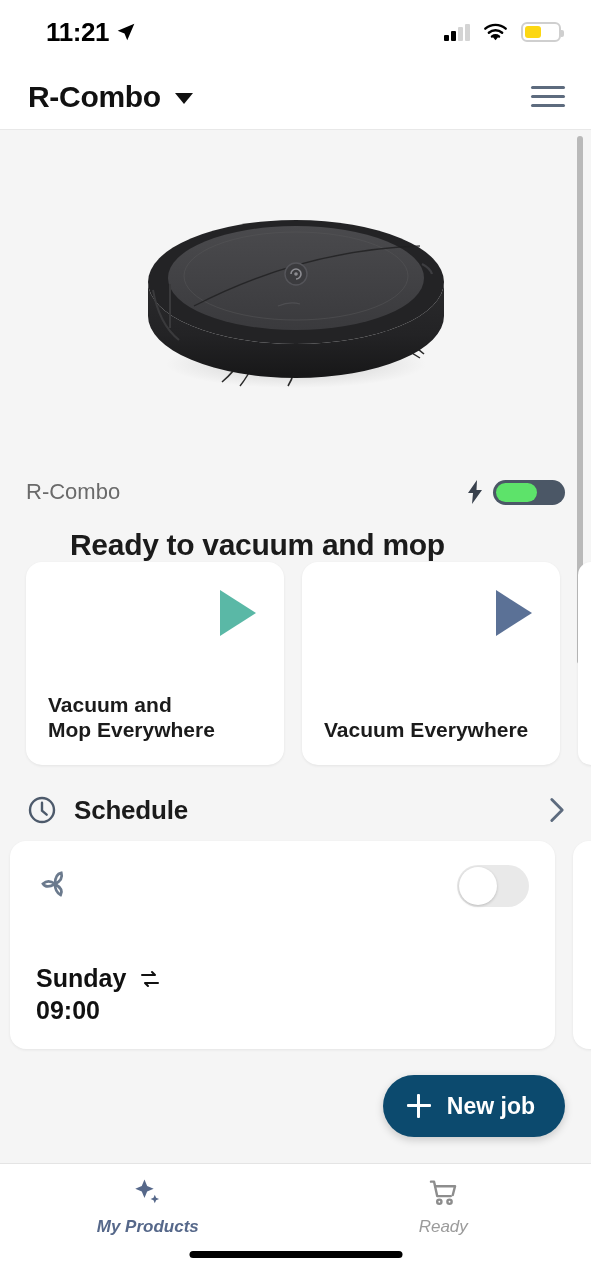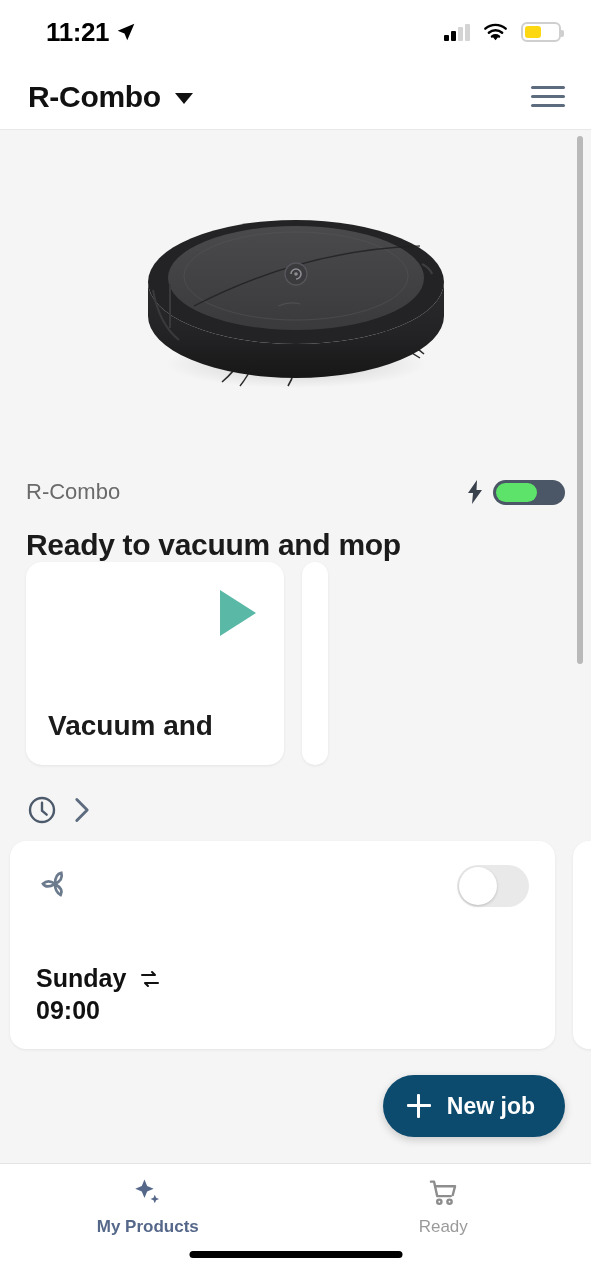--- a/index.html
+++ b/index.html
@@ -79,20 +79,21 @@
   .batt-group{ display:flex; align-items:center; gap:9px; }
   .bolt{ width:18px; height:24px; }
   .batt-pill{
     width:72px; height:25px; background:#4b5766; border-radius:13px;
     padding:3px; display:flex; align-items:center;
   }
   .batt-pill-fill{ height:100%; background:#5de36a; border-radius:10px; }
   .status-line{
     padding:14px 26px 0; font-size:30px; font-weight:600; color:#1b1b1b;
     letter-spacing:-0.3px;
+    margin-left:44px;
   }
 
   
   .section-head{
     display:flex; align-items:center; padding:0 26px; height:62px; margin-top:14px;
     cursor:pointer;
   }
   .sec-icon{ width:32px; height:32px; margin-right:16px; flex:none; }
   .sec-title{ font-size:26px; font-weight:700; color:#1b1b1b; flex:1; letter-spacing:-0.2px;}
   .chev{ width:16px; height:26px; flex:none; }
@@ -104,21 +105,21 @@
     flex:none; position:relative; padding:22px;
     box-shadow:0 1px 3px rgba(0,0,0,0.07);
     display:flex; flex-direction:column; justify-content:flex-end;
     cursor:pointer;
   }
   .fav-card.partial{ width:26px; padding:0; }
   .play-tri{
     position:absolute; top:28px; right:28px;
     width:0;height:0;border-top:23px solid transparent;border-bottom:23px solid transparent;
   }
-  .fav-label{ font-size:28px; font-weight:700; color:#1b1b1b; line-height:1.22; }
+  .fav-label{ font-size:21px; font-weight:700; color:#1b1b1b; line-height:1.22; }
 
   
   .sched-rail{ display:flex; gap:18px; padding:0 0 0 10px; }
   .sched-card{
     width:545px; height:208px; background:#fff; border-radius:16px;
     flex:none; position:relative; padding:24px 26px;
     box-shadow:0 1px 3px rgba(0,0,0,0.07);
     display:flex; flex-direction:column; justify-content:space-between;
     cursor:pointer;
   }
@@ -156,21 +157,21 @@
   
   .tabbar{
     position:absolute; left:0; right:0; bottom:0; height:117px;
     background:#fff; border-top:1px solid #e4e4e4;
     display:flex; align-items:flex-start; padding-top:12px;
   }
   .tab{ flex:1; display:flex; flex-direction:column; align-items:center; gap:7px; cursor:pointer; }
   .tab-icon{ width:36px; height:34px; }
   .tab-label{ font-size:17px; }
   .tab.active .tab-label{ color:#56688a; font-weight:600; }
-  .tab .tab-label{ color:#9b9b9b; }
+  .tab .tab-label{ color:#9b9b9b;font-style:italic; }
   .home-indicator{
     position:absolute; left:50%; transform:translateX(-50%); bottom:22px;
     width:213px; height:7px; background:#000; border-radius:4px;
   }
 </style>
 </head>
 <body>
 
 <div class="statusbar">
   <div class="sb-left">
@@ -280,30 +281,38 @@
   </div>
 
   <div class="status-line">Ready to vacuum and mop</div>
 
 
   <div class="fav-rail">
     <div class="fav-card">
       <span class="play-tri" id="play0" style="border-left: 36px solid rgb(90, 184, 166);"></span>
       <div class="fav-label">
         <div>Vacuum and</div>
+        <div>Mop Everywhere</div>
+      </div>
+    </div>
+    <div class="fav-card">
+      <span class="play-tri" id="play1" style="border-left: 36px solid rgb(91, 113, 150);"></span>
+      <div class="fav-label">
+        <div>Vacuum Everywhere</div>
       </div>
     </div>
     <div class="fav-card partial"></div>
   </div>
 
   <div class="section-head">
     <svg class="sec-icon" viewBox="0 0 24 24">
       <circle cx="12" cy="12" r="9" fill="none" stroke="#4d5a6b" stroke-width="1.8"></circle>
       <path d="M12 6.5v6l3.5 3" fill="none" stroke="#4d5a6b" stroke-width="1.8" stroke-linecap="round"></path>
     </svg>
+    <span class="sec-title">Schedule</span>
     <svg class="chev" viewBox="0 0 12 20">
       <path d="M2 2l8 8-8 8" fill="none" stroke="#5d6b7e" stroke-width="2.2" stroke-linecap="round" stroke-linejoin="round"></path>
     </svg>
   </div>
 
   <div class="sched-rail">
     <div class="sched-card">
       <svg class="fan-icon" viewBox="0 0 24 24">
         <g fill="none" stroke="#6b7a8d" stroke-width="1.7" stroke-linecap="round">
           <path d="M12 12c0-4 1.5-6.5 4-7 .8 2.6-.4 5.2-4 7z"></path>

